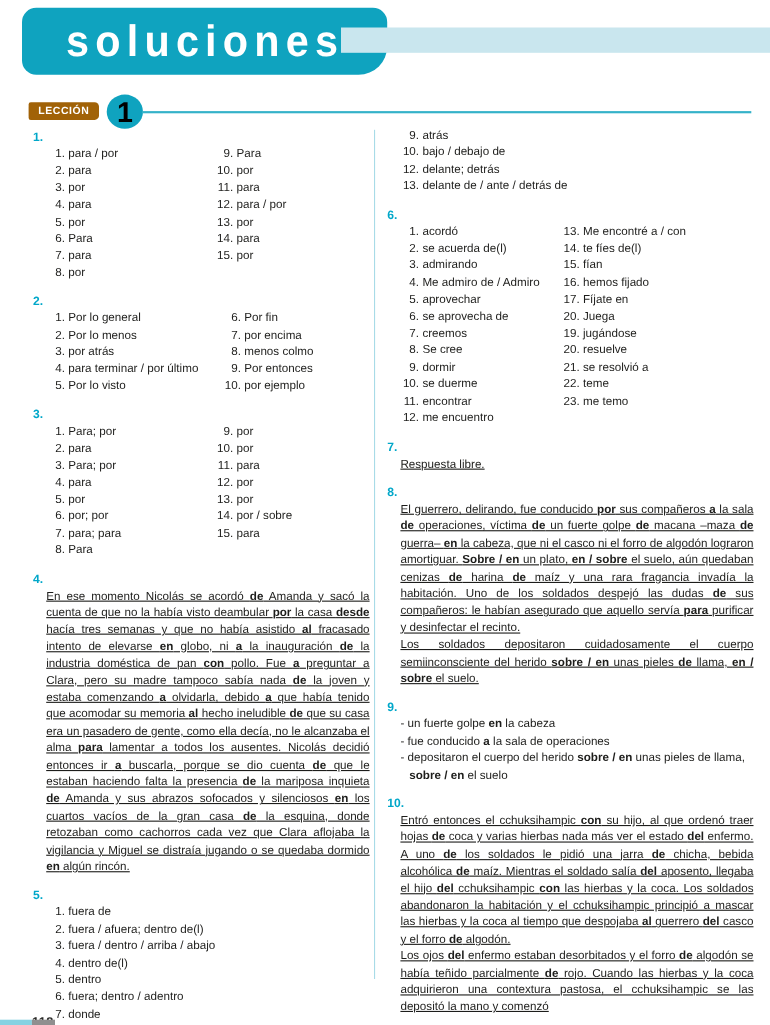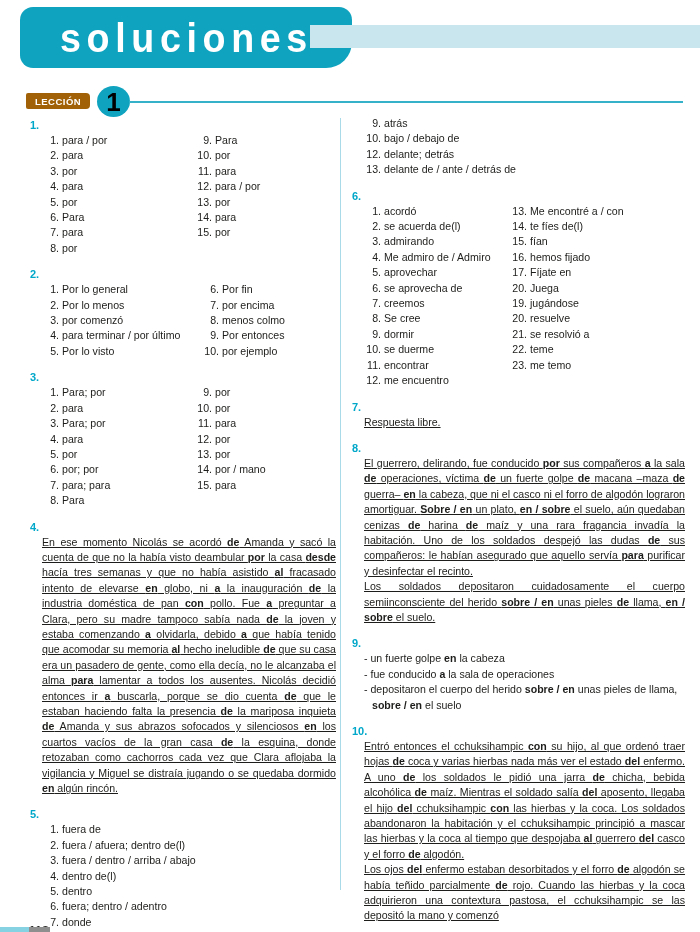--- a/index.html
+++ b/index.html
@@ -107,21 +107,21 @@
         </div>
       </div>
     </div>
     <div class="section">
       <div class="sec-num">2.</div>
       <div class="sec-body">
         <div class="pairlist">
           <div style="width: 160px;">
             <div class="item"><span class="num">1.</span><span>Por lo general</span></div>
             <div class="item"><span class="num">2.</span><span>Por lo menos</span></div>
-            <div class="item"><span class="num">3.</span><span>por comenzó</span></div>
+            <div class="item"><span class="num">3.</span><span>por atrás</span></div>
             <div class="item"><span class="num">4.</span><span>para terminar / por último</span></div>
             <div class="item"><span class="num">5.</span><span>Por lo visto</span></div>
           </div>
           <div>
             <div class="item"><span class="num">6.</span><span>Por fin</span></div>
             <div class="item"><span class="num">7.</span><span>por encima</span></div>
             <div class="item"><span class="num">8.</span><span>menos colmo</span></div>
             <div class="item"><span class="num">9.</span><span>Por entonces</span></div>
             <div class="item"><span class="num">10.</span><span>por ejemplo</span></div>
           </div>
@@ -141,21 +141,21 @@
             <div class="item"><span class="num">6.</span><span>por; por</span></div>
             <div class="item"><span class="num">7.</span><span>para; para</span></div>
             <div class="item"><span class="num">8.</span><span>Para</span></div>
           </div>
           <div>
             <div class="item"><span class="num">9.</span><span>por</span></div>
             <div class="item"><span class="num">10.</span><span>por</span></div>
             <div class="item"><span class="num">11.</span><span>para</span></div>
             <div class="item"><span class="num">12.</span><span>por</span></div>
             <div class="item"><span class="num">13.</span><span>por</span></div>
-            <div class="item"><span class="num">14.</span><span>por / mano</span></div>
+            <div class="item"><span class="num">14.</span><span>por / sobre</span></div>
             <div class="item"><span class="num">15.</span><span>para</span></div>
           </div>
         </div>
       </div>
     </div>
     <div class="section">
       <div class="sec-num">4.</div>
       <div class="sec-body">
         <div class="para">En ese momento Nicolás se acordó <strong>de</strong> Amanda y sacó la cuenta de que no la había visto deambular <strong>por</strong> la casa <strong>desde</strong> hacía tres semanas y que no había asistido <strong>al</strong> fracasado intento de elevarse <strong>en</strong> globo, ni <strong>a</strong> la inauguración <strong>de</strong> la industria doméstica de pan <strong>con</strong> pollo. Fue <strong>a</strong> preguntar a Clara, pero su madre tampoco sabía nada <strong>de</strong> la joven y estaba comenzando <strong>a</strong> olvidarla, debido <strong>a</strong> que había tenido que acomodar su memoria <strong>al</strong> hecho ineludible <strong>de</strong> que su casa era un pasadero de gente, como ella decía, no le alcanzaba el alma <strong>para</strong> lamentar a todos los ausentes. Nicolás decidió entonces ir <strong>a</strong> buscarla, porque se dio cuenta <strong>de</strong> que le estaban haciendo falta la presencia <strong>de</strong> la mariposa inquieta <strong>de</strong> Amanda y sus abrazos sofocados y silenciosos <strong>en</strong> los cuartos vacíos de la gran casa <strong>de</strong> la esquina, donde retozaban como cachorros cada vez que Clara aflojaba la vigilancia y Miguel se distraía jugando o se quedaba dormido <strong>en</strong> algún rincón.</div>
       </div>

